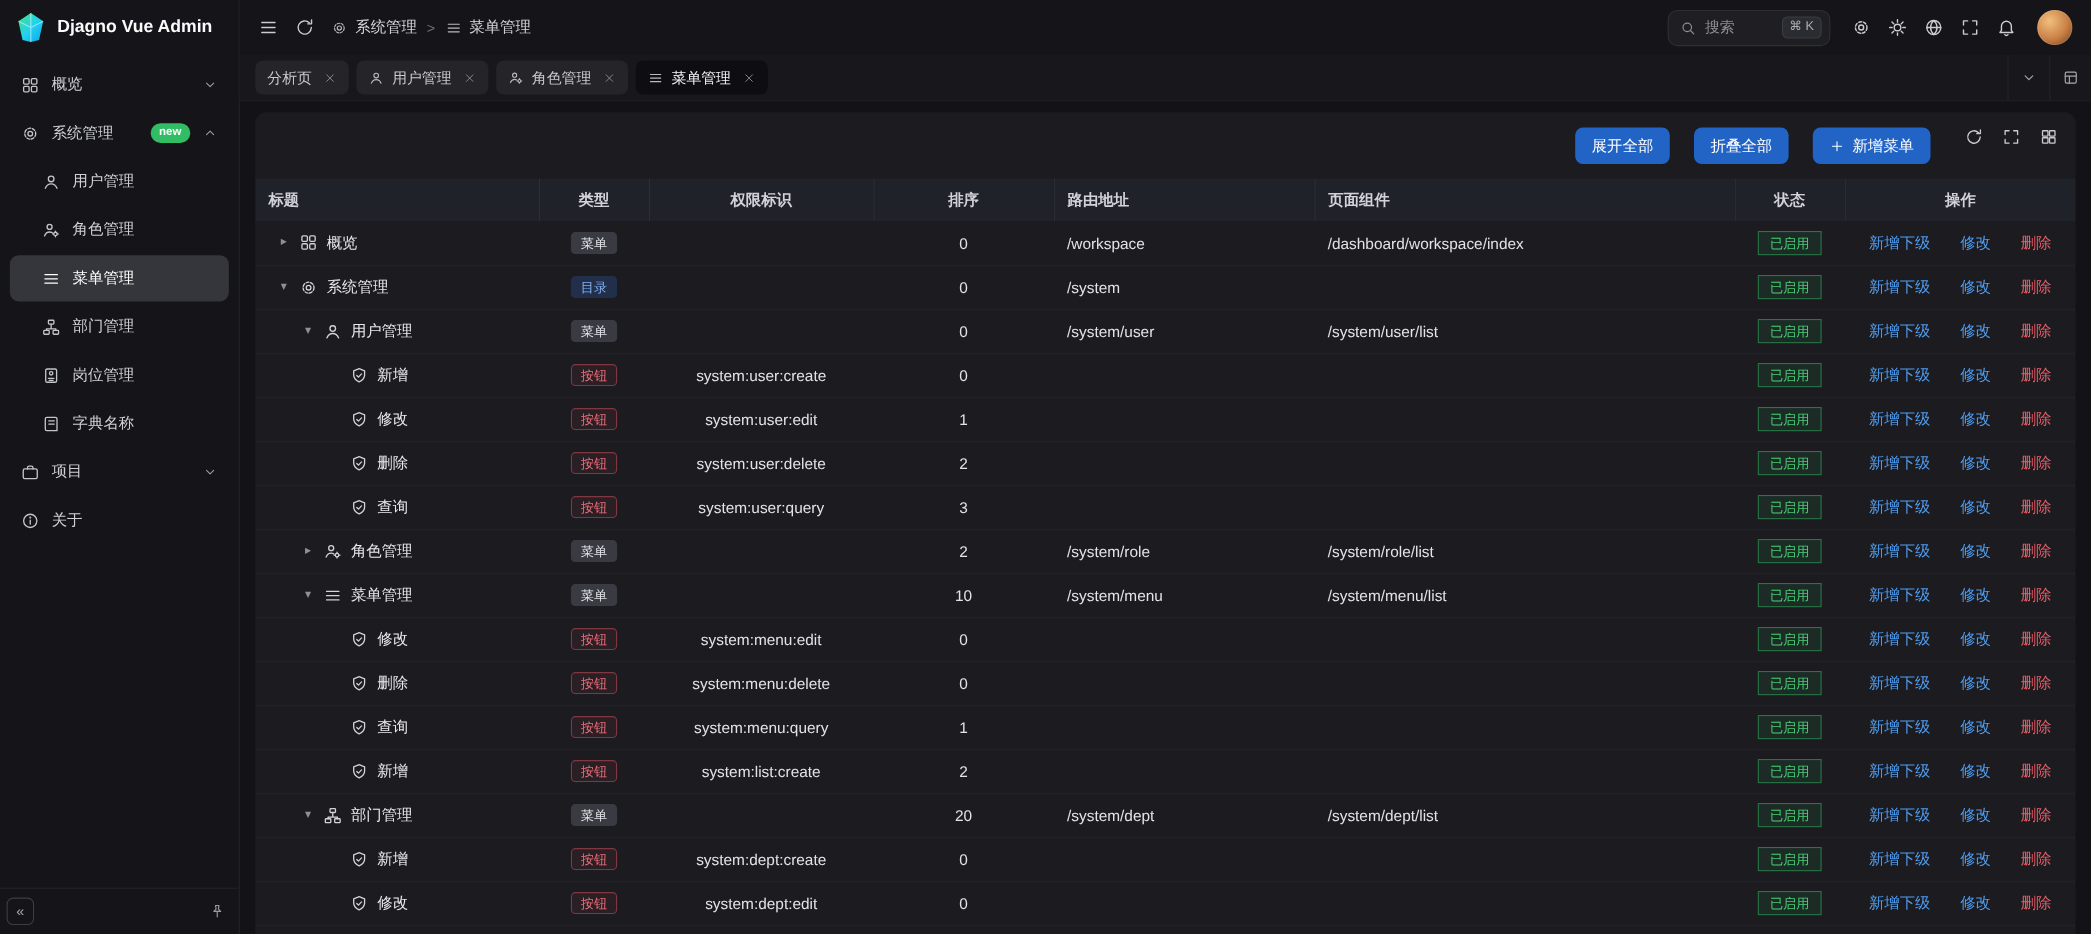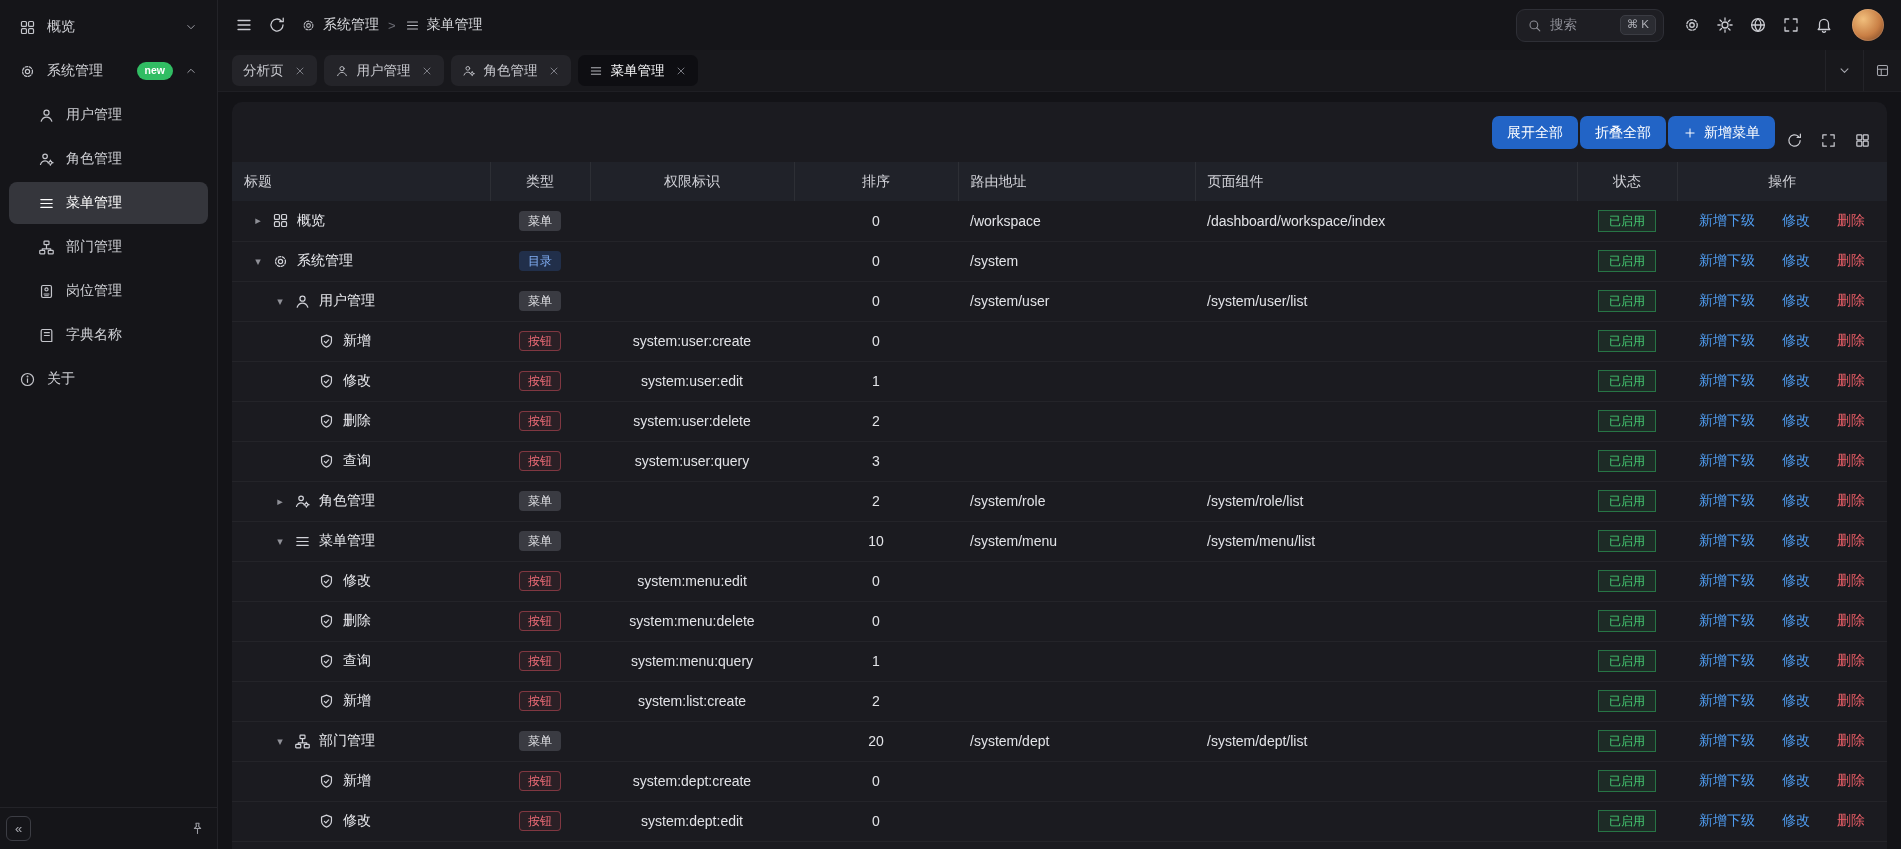--- a/index.html
+++ b/index.html
@@ -49,28 +49,28 @@
 .tab.active{background:#0e0e12;color:#f4f4f6}
 .tab .tab-ic{width:14px;height:14px;color:#b9bac0}
 .tab .tab-close{width:12px;height:12px;color:#8d8e96;margin-left:2px}
 .tab-ctrls{margin-left:auto;height:100%;display:flex}
 .tab-ctrl{width:38px;height:100%;display:flex;align-items:center;justify-content:center;border-left:1px solid #232328;color:#a6a7ae;cursor:pointer}
 .tab-ctrl .icon{width:15px;height:15px}
 
 
 .content{flex:1;min-height:0;padding:10px 14px 0}
 .panel{background:#1b1b20;border-radius:10px 10px 0 0;height:100%;display:flex;flex-direction:column;overflow:hidden}
-.toolbar{flex:none;display:flex;align-items:flex-end;justify-content:flex-end;gap:2px;padding:14px 16px 13px}
+.toolbar{flex:none;display:flex;align-items:flex-start;justify-content:flex-end;gap:22px;padding:14px 16px 13px}
 .btn-blue{height:33px;background:#2264c6;border:none;border-radius:7px;color:#fff;font-size:14px;font-family:inherit;padding:0 15px;display:flex;align-items:center;gap:7px;cursor:pointer}
 .btn-blue .icon{width:14px;height:14px}
 .tool-icons{display:flex;align-items:center;gap:17px;margin-left:9px}
 .tool-icons .icon{width:17px;height:17px;color:#cbccd2;cursor:pointer}
 .table-wrap{flex:1;min-height:0;overflow:hidden}
 table{width:100%;border-collapse:collapse;table-layout:fixed}
-thead th{height:39px;background:#202229;color:#d2d3d9;font-size:14px;font-weight:400;padding:0 12px;border-right:1px solid rgba(255,255,255,.06);white-space:nowrap}
+thead th{height:39px;background:#202229;color:#d2d3d9;font-size:14px;font-weight:700;padding:0 12px;border-right:1px solid rgba(255,255,255,.06);white-space:nowrap}
 thead th:last-child{border-right:none}
 tbody td{height:40px;border-bottom:1px solid #242429;padding:0 12px;font-size:14px;color:#e2e3e7;white-space:nowrap;overflow:hidden;text-overflow:ellipsis}
 .al-left{text-align:left}.al-center{text-align:center}
 .tree{display:flex;align-items:center;gap:8px}
 .caret{width:12px;flex:none;color:#8f9097;font-size:11px;line-height:1;cursor:pointer;text-align:center}
 .tree .icon{width:17px;height:17px;color:#d2d3d9}
 .row-title{color:#e9eaee}
 .tbadge{display:inline-block;font-size:12px;line-height:1;padding:4px 9px;border-radius:4px}
 .t-menu{background:#3a3b42;color:#e2e3e7}
 .t-dir{background:rgba(59,130,246,.2);color:#82aff5}
@@ -78,20 +78,36 @@
 .status-badge{display:inline-block;font-size:12px;line-height:1;padding:4px 10px;border-radius:0;background:rgba(49,189,99,.1);color:#46cd74;border:1px solid rgba(49,189,99,.5)}
 .ops{display:inline-flex;gap:27px;white-space:nowrap}
 .op{cursor:pointer}
 .op.blue{color:#4f9cf0}
 .op.red{color:#e85d66}
 </style>
 </head>
 <body>
 
 <aside class="sidebar">
+  <div class="logo-row">
+    <span class="icon logo-mark">
+      <svg viewBox="0 0 32 32">
+        <defs>
+          <linearGradient id="lg1" x1="0" y1="0" x2="1" y2="1">
+            <stop offset="0" stop-color="#4ade80"></stop>
+              <stop offset="0.5" stop-color="#22d3ee"></stop>
+              <stop offset="1" stop-color="#0ea5e9"></stop>
+          </linearGradient>
+        </defs>
+        <path d="M16 2l12 8-4 18-8 2-8-2L4 10z" fill="url(#lg1)"></path>
+        <path d="M16 2v28M4 10l12 6 12-6" stroke="rgba(255,255,255,.45)" stroke-width="1.2" fill="none"></path>
+      </svg>
+    </span>
+    <span class="app-title">Djagno Vue Admin</span>
+  </div>
   <nav class="menu">
       <div class="side-item top">
         <span class="icon ">
           <svg viewBox="0 0 24 24" fill="none" stroke="currentColor" stroke-width="1.7" stroke-linecap="round" stroke-linejoin="round">
             <rect x="3.5" y="3.5" width="7" height="7" rx="1.5"></rect>
             <rect x="13.5" y="3.5" width="7" height="7" rx="1.5"></rect>
             <rect x="3.5" y="13.5" width="7" height="7" rx="1.5"></rect>
             <rect x="13.5" y="13.5" width="7" height="7" rx="1.5"></rect>
           </svg>
         </span>
@@ -167,20 +183,34 @@
         <span class="lbl">岗位管理</span>
       </div>
       <div class="side-item sub">
         <span class="icon ">
           <svg viewBox="0 0 24 24" fill="none" stroke="currentColor" stroke-width="1.7" stroke-linecap="round" stroke-linejoin="round">
             <path d="M6.5 3.5h11a2 2 0 0 1 2 2v15h-13a2 2 0 0 1-2-2v-13a2 2 0 0 1 2-2z"></path>
             <path d="M9 8h7M9 12h7"></path>
           </svg>
         </span>
         <span class="lbl">字典名称</span>
+      </div>
+      <div class="side-item top">
+        <span class="icon ">
+          <svg viewBox="0 0 24 24" fill="none" stroke="currentColor" stroke-width="1.7" stroke-linecap="round" stroke-linejoin="round">
+            <rect x="3" y="7.5" width="18" height="12.5" rx="2"></rect>
+            <path d="M8.5 7.5V5.8a2 2 0 0 1 2-2h3a2 2 0 0 1 2 2v1.7"></path>
+          </svg>
+        </span>
+        <span class="lbl">项目</span>
+        <span class="icon chev">
+          <svg viewBox="0 0 24 24" fill="none" stroke="currentColor" stroke-width="1.7" stroke-linecap="round" stroke-linejoin="round">
+            <path d="M6.5 9.5L12 15l5.5-5.5"></path>
+          </svg>
+        </span>
       </div>
       <div class="side-item top">
         <span class="icon ">
           <svg viewBox="0 0 24 24" fill="none" stroke="currentColor" stroke-width="1.7" stroke-linecap="round" stroke-linejoin="round">
             <circle cx="12" cy="12" r="8.5"></circle>
             <path d="M12 11v5"></path>
             <circle cx="12" cy="7.8" r="0.5" fill="currentColor"></circle>
           </svg>
         </span>
         <span class="lbl">关于</span>

